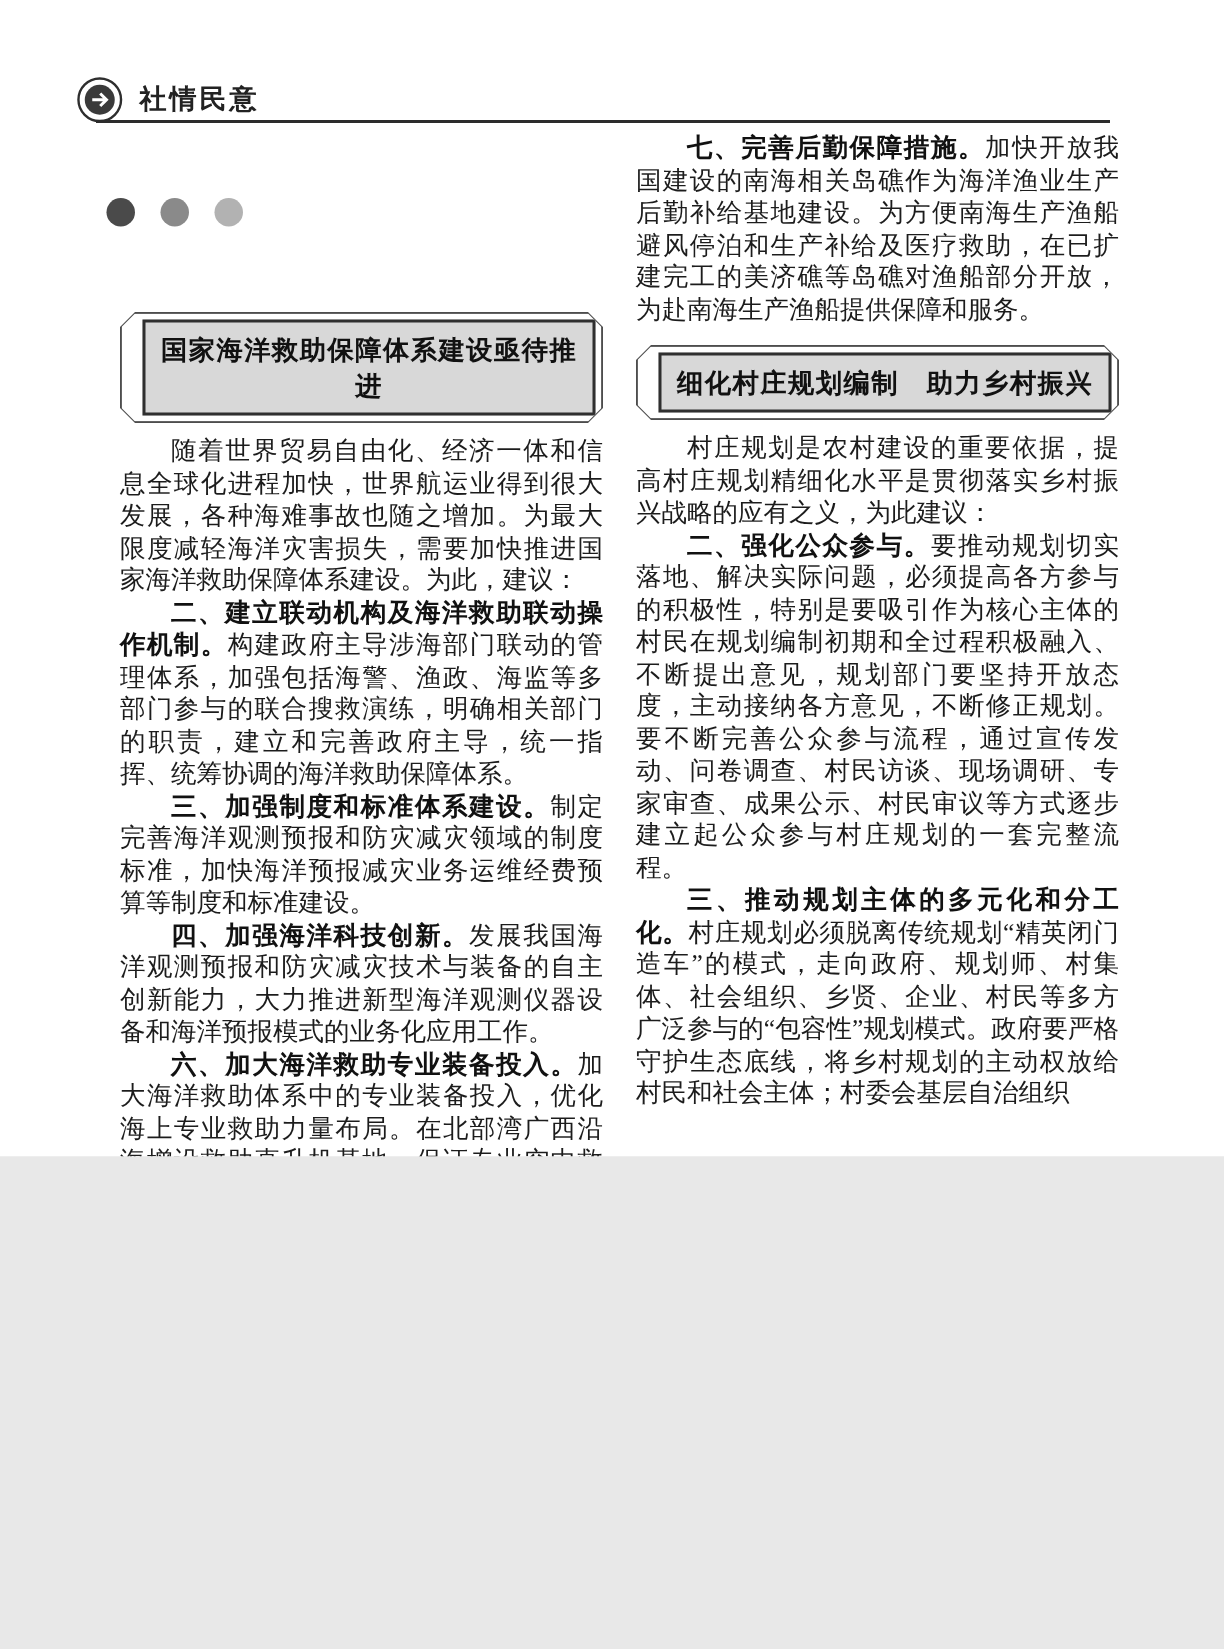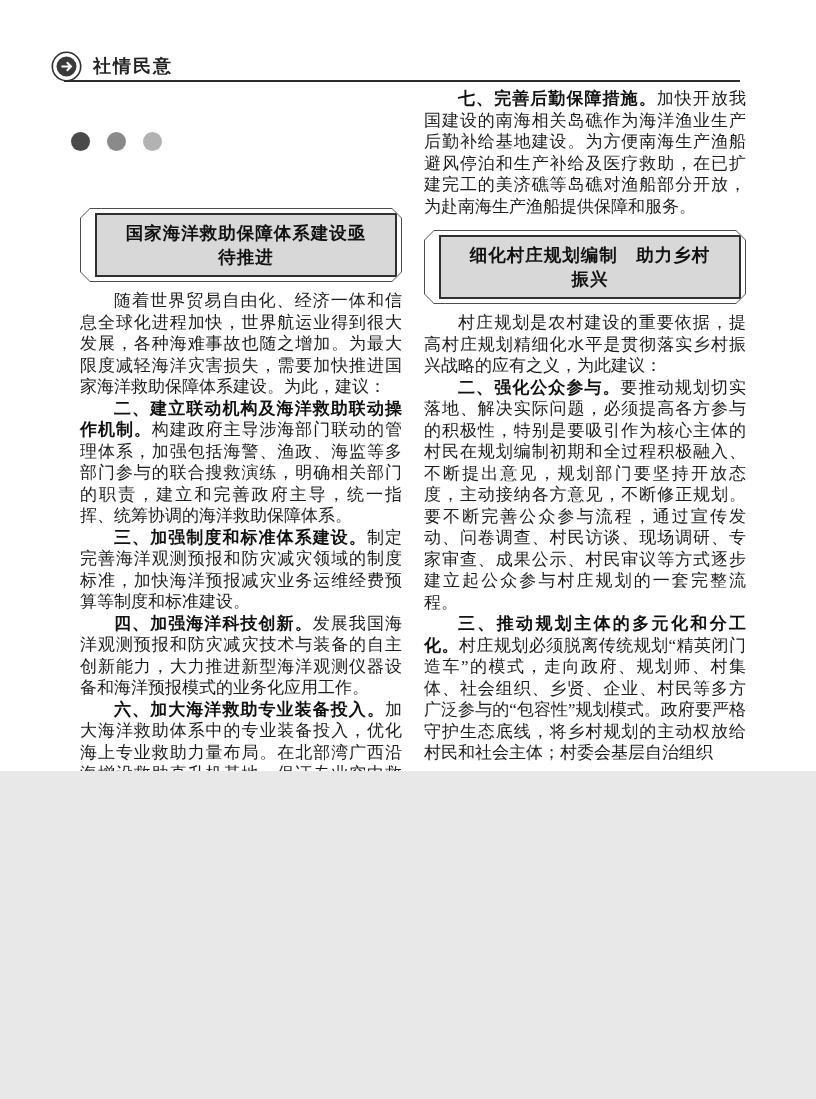--- a/index.html
+++ b/index.html
@@ -30,21 +30,21 @@
   .tbox-o {
     background:#4d4d4d; padding:1px;
     clip-path:polygon(10px 0,calc(100% - 10px) 0,100% 10px,100% calc(100% - 10px),calc(100% - 10px) 100%,10px 100%,0 calc(100% - 10px),0 10px);
   }
   .tbox-w {
     background:#ffffff; padding:4px;
     clip-path:polygon(9px 0,calc(100% - 9px) 0,100% 9px,100% calc(100% - 9px),calc(100% - 9px) 100%,9px 100%,0 calc(100% - 9px),0 9px);
   }
   .tbox-i {
     background:#d8d8d8; border:2px solid #2f2f2f;
-    text-align:center; padding:6px 20px;
+    text-align:center; padding:6px 2px;
     font-family:"Liberation Sans","DejaVu Sans",sans-serif;
     font-weight:bold; font-size:17.5px; color:#111; letter-spacing:1px;margin-left:10px;
   }
   .tbox2 { margin-top:13px; }
   
   .para {
     font-size:17px; line-height:21.5px; text-align:justify;
     text-indent:2em; color:#1c1c1c;
   }
   .lead {

